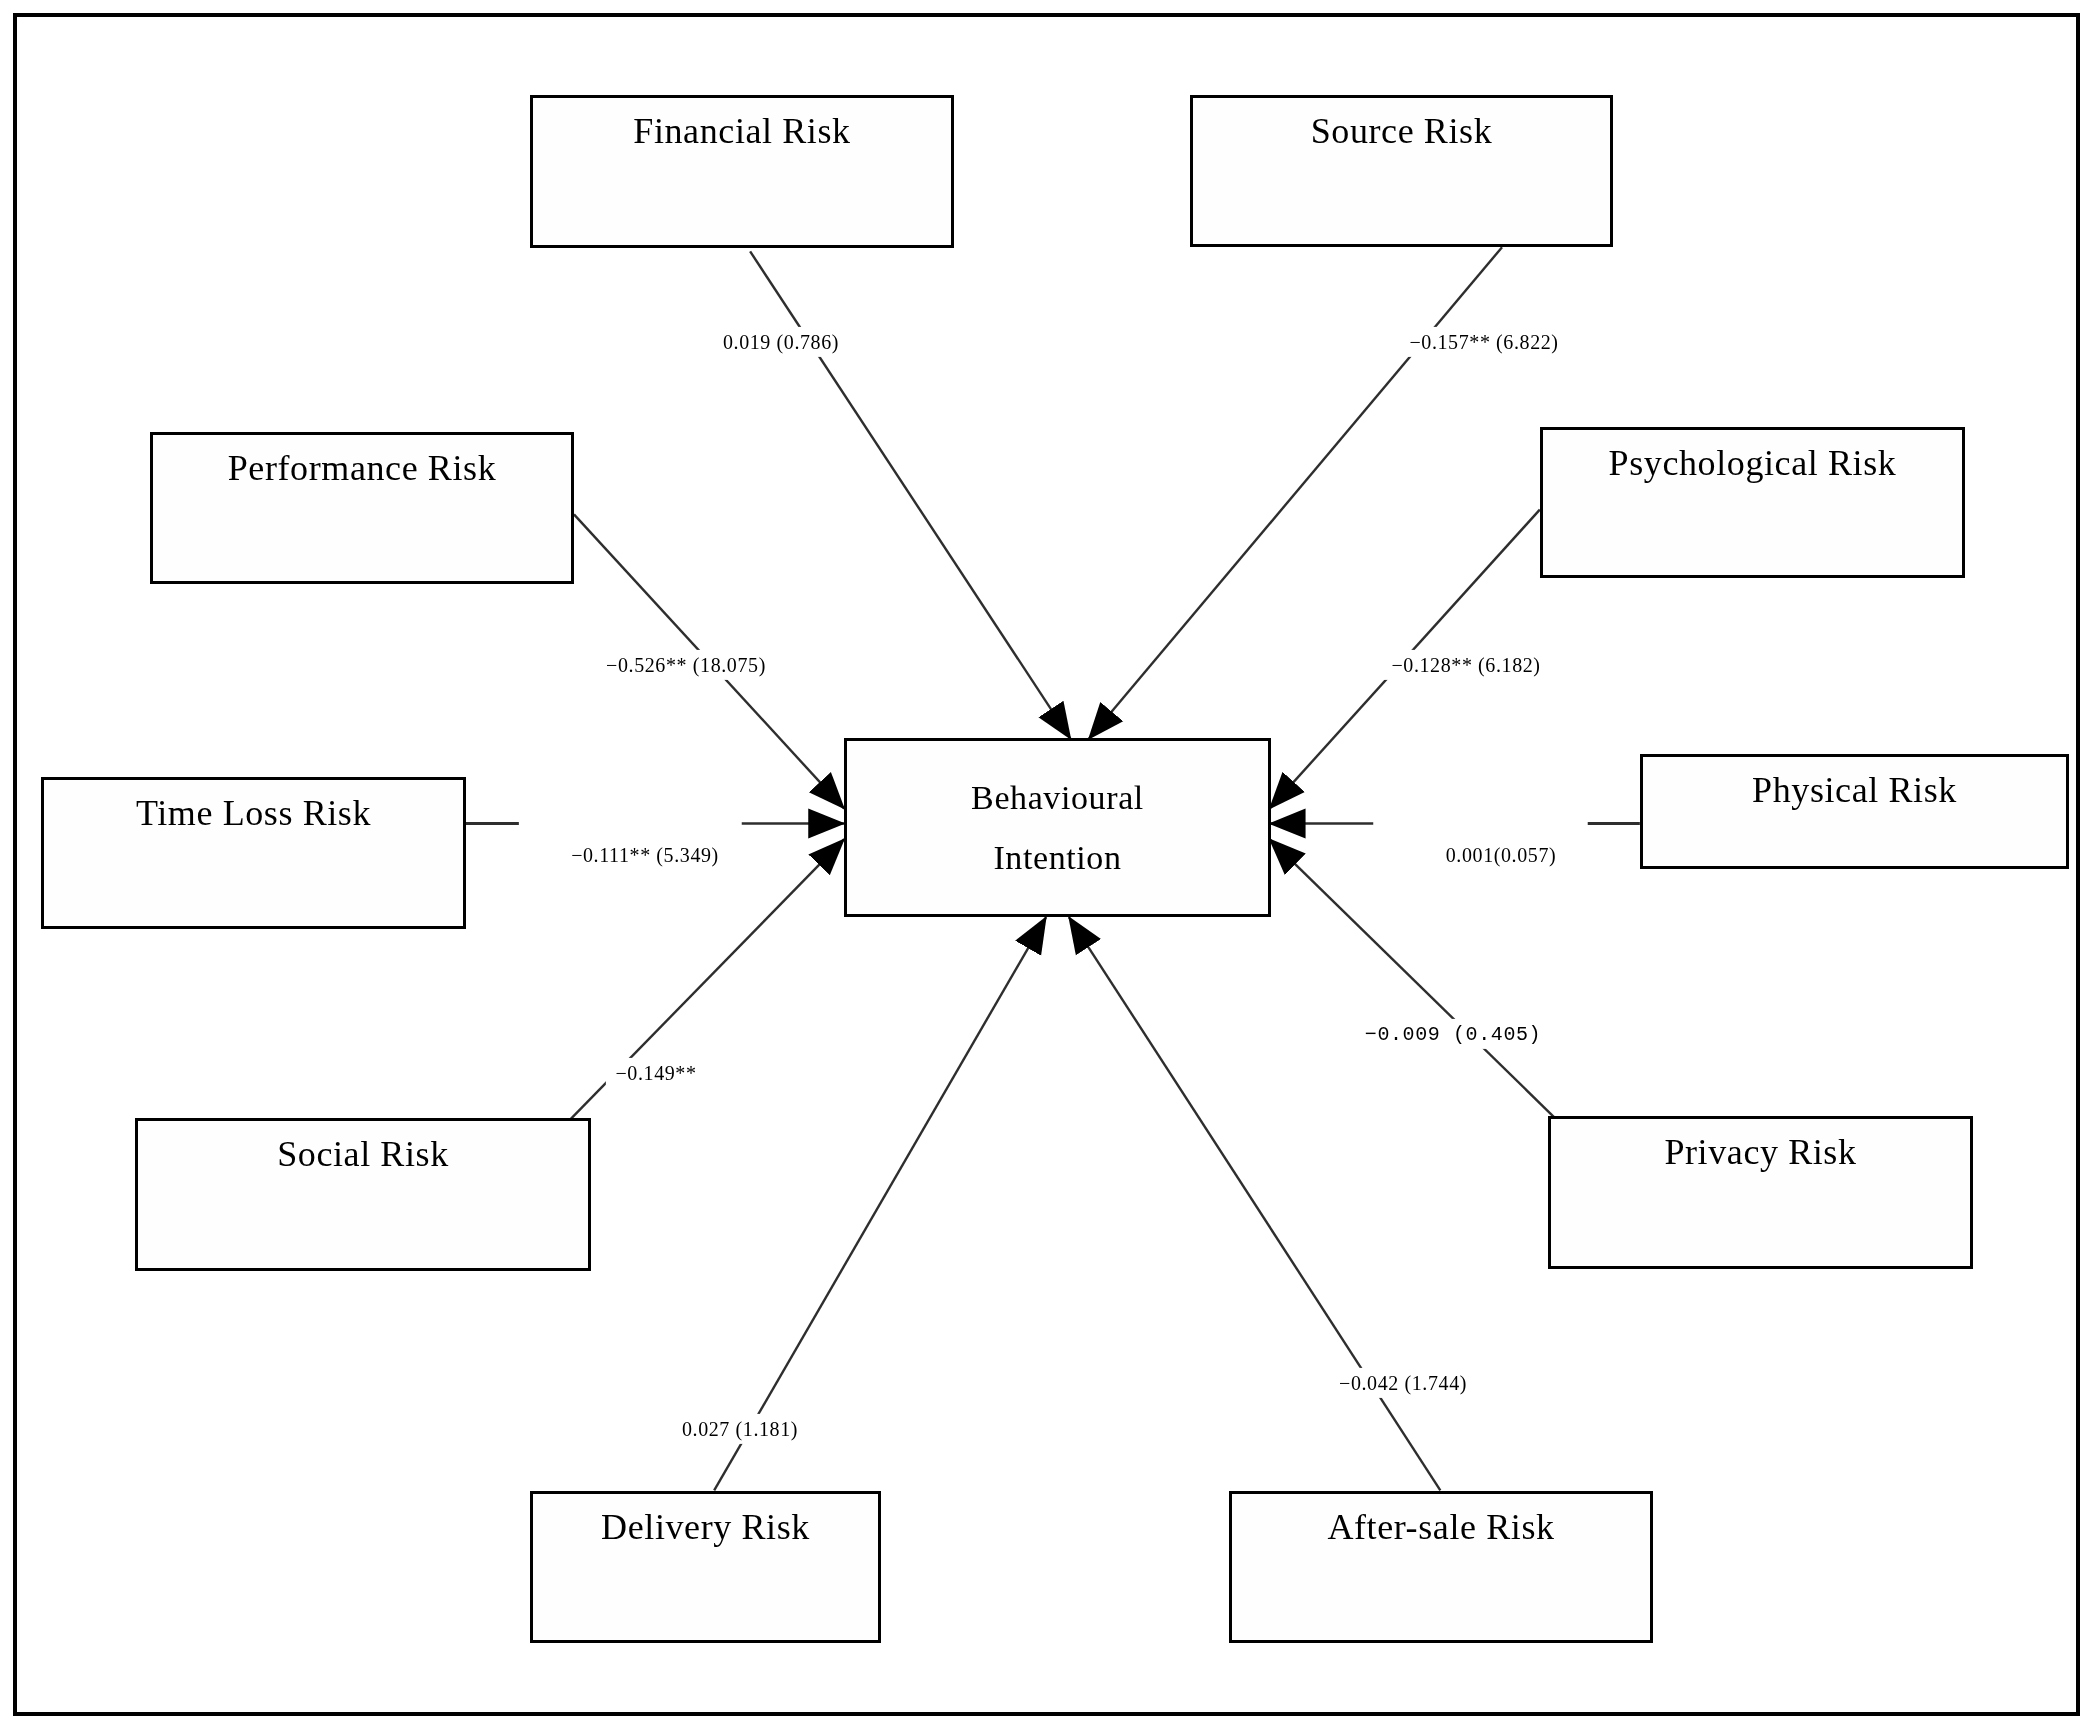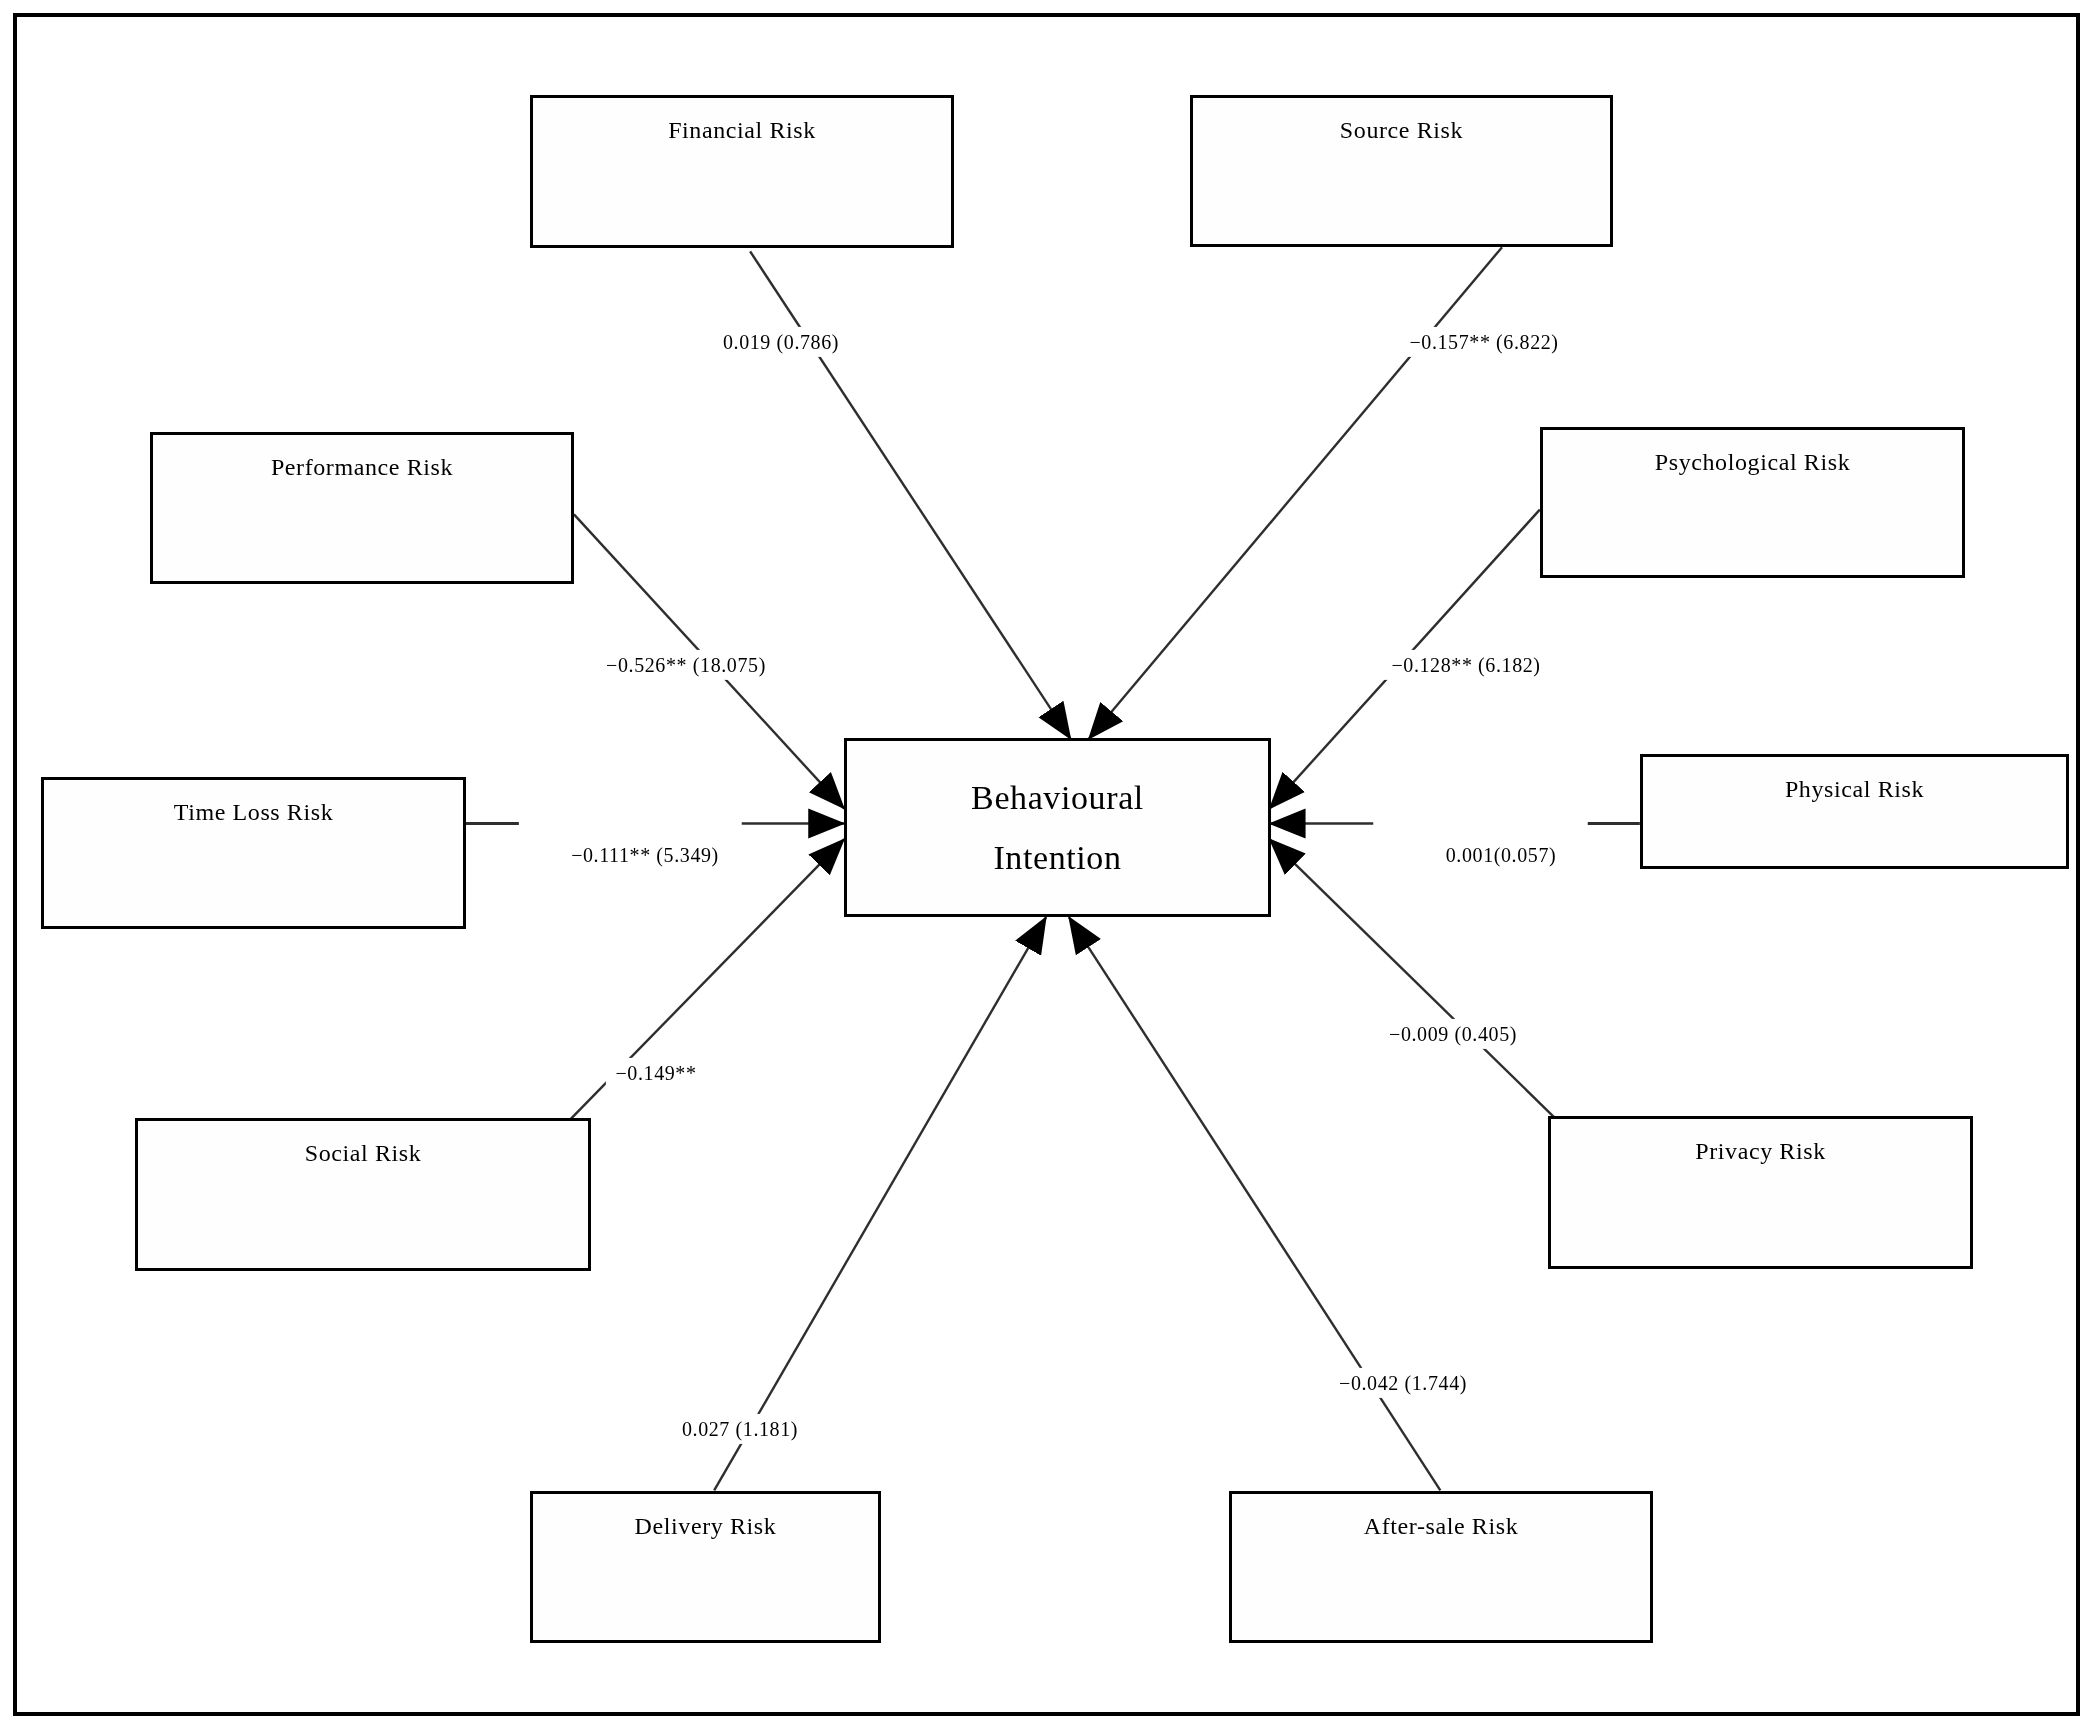--- a/index.html
+++ b/index.html
@@ -26,22 +26,22 @@
   svg.wires line { stroke: #2e2e2e; stroke-width: 4; }
   svg.wires line.stub { stroke-width: 5; }
   .node-box {
     position: absolute;
     box-sizing: border-box;
     border: 3px solid #000;
     background: #fefefe;
     display: flex;
     justify-content: center;
     align-items: flex-start;
-    padding-top: 19px;
-    font-size: 24px;
+    padding-top: 12px;
+    font-size: 36px;
     letter-spacing: 0.6px;
     white-space: nowrap;
   }
   .center-box {
     position: absolute;
     box-sizing: border-box;
     border: 3.6px solid #000;
     background: #fefefe;
     display: flex;
     flex-direction: column;
@@ -144,18 +144,18 @@
     <span>Intention</span>
   </div>
 
   <div class="coef" style="left:781px; top:342px;">0.019 (0.786)</div>
   <div class="coef" style="left:1484px; top:342px;">−0.157** (6.822)</div>
   <div class="coef" style="left:686px; top:665px;">−0.526** (18.075)</div>
   <div class="coef" style="left:1466px; top:665px;">−0.128** (6.182)</div>
   <div class="coef" style="left:645px; top:855px;">−0.111** (5.349)</div>
   <div class="coef" style="left:1501px; top:855px;">0.001(0.057)</div>
   <div class="coef" style="left:656px; top:1073px;">−0.149**</div>
-  <div class="coef" style="left:1453px; top:1034px;">−0.009 (0.405)</div>
+  <div class="coef" style="left:1453px; top:1034px;font-family:Liberation Mono, monospace;">−0.009 (0.405)</div>
   <div class="coef" style="left:740px; top:1409px;margin-top:20px;">0.027 (1.181)</div>
   <div class="coef" style="left:1403px; top:1354px;margin-top:29px;">−0.042 (1.744)</div>
 
 </div>
 
 
 </body></html>

